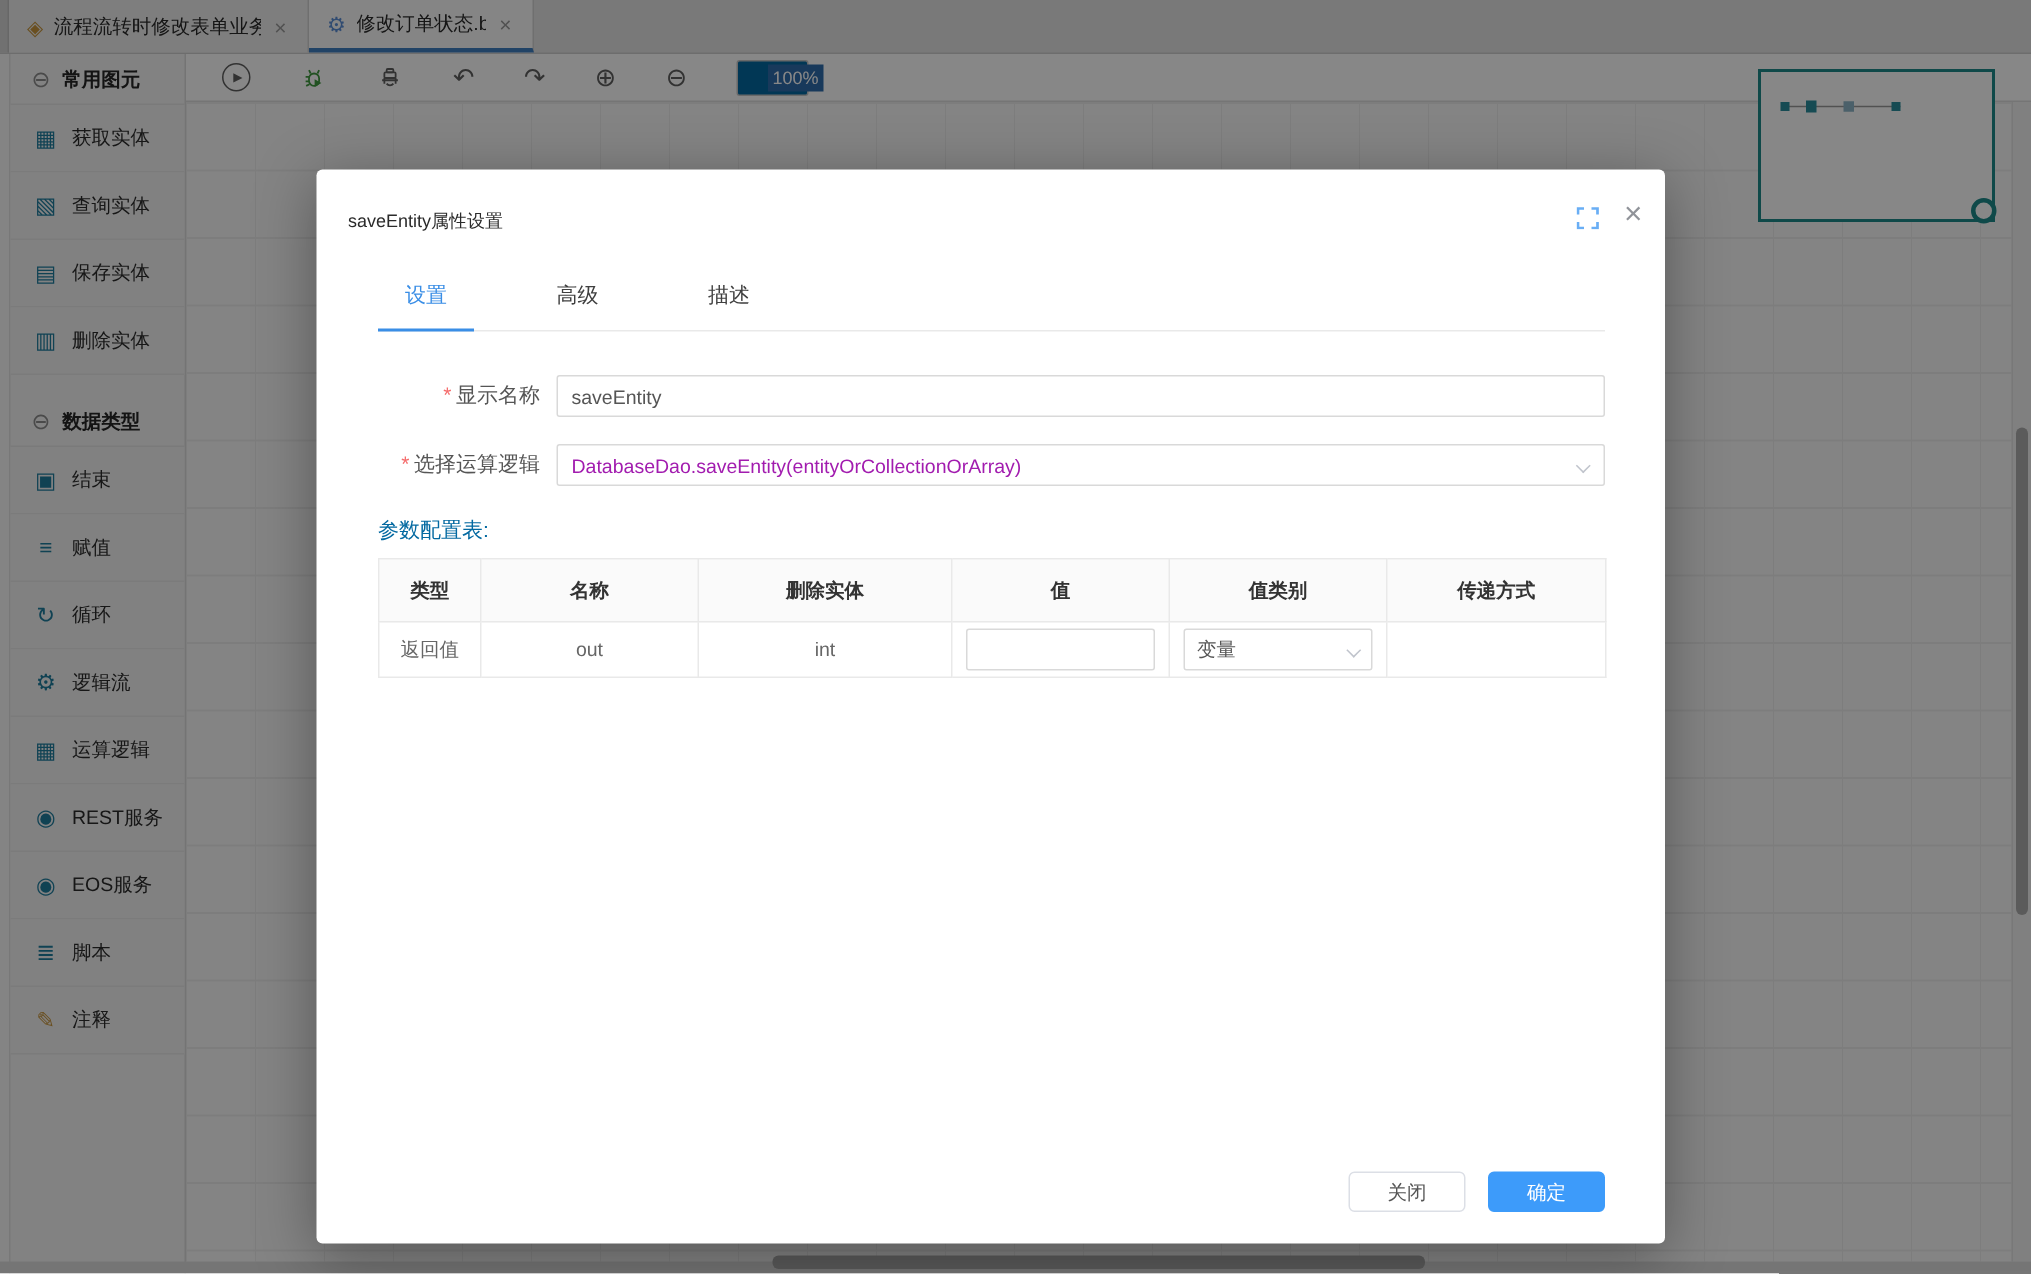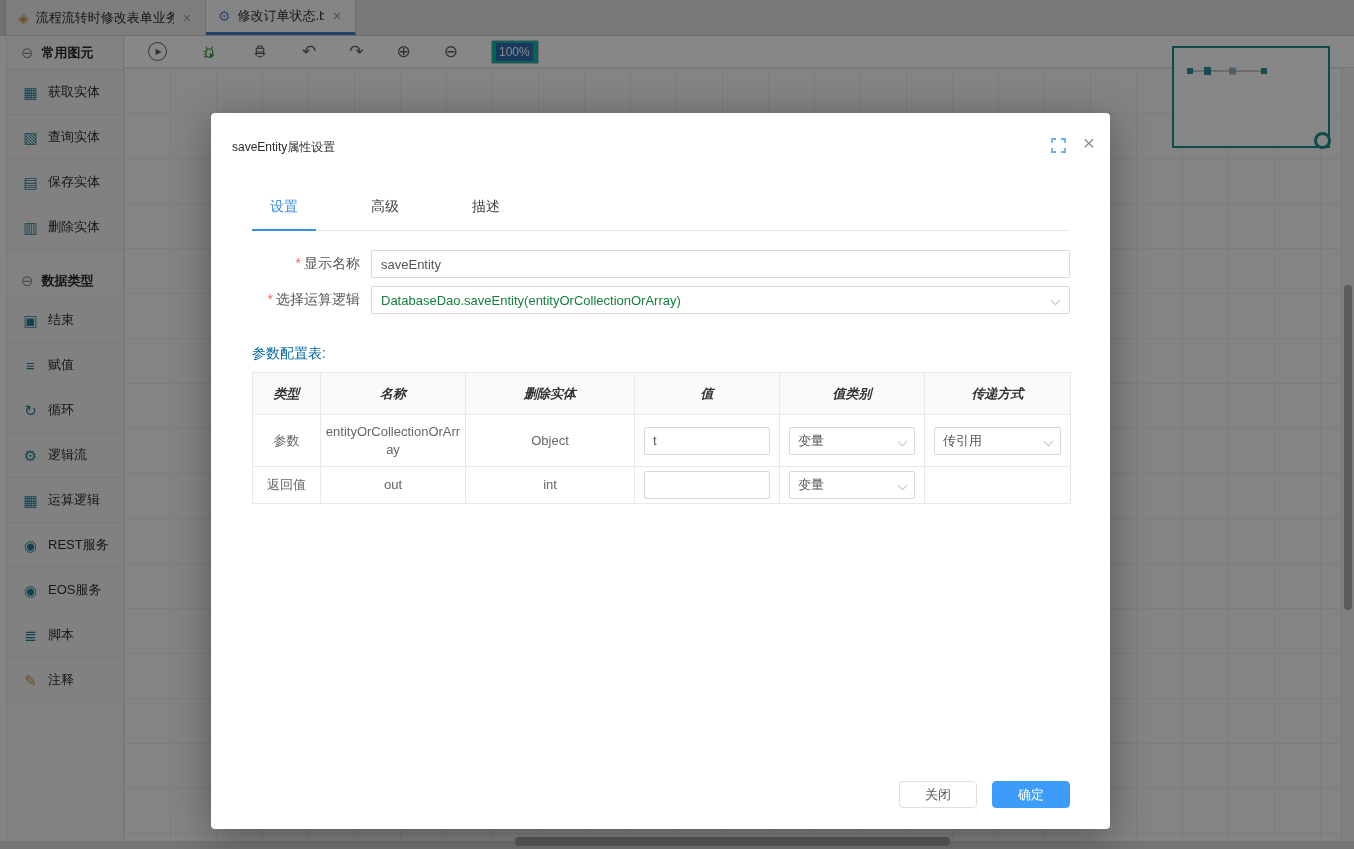--- a/index.html
+++ b/index.html
@@ -27,21 +27,21 @@
   .side-item .s-icon { font-size:15px; line-height:1; color:#1f7d9e; width:17px; text-align:center; }
   .side-item .s-icon.gold { color:#c8963e; }
   .side-item .s-label { color:#2d2d2d; }
   .side-gap { height:14px; }
 
   
   .canvas { position:relative; flex:1; background:#fafafa; }
   .toolbar { position:absolute; left:0; top:0; right:0; height:32px; background:#fff; border-bottom:1px solid #ddd; display:flex; align-items:center; gap:33px; padding-left:24px; z-index:1; }
   .tb-icon { color:#5f5f5f; font-size:17px; line-height:1; cursor:pointer; display:flex; align-items:center; justify-content:center; }
   .play-circle { width:19px; height:19px; border:1.4px solid #5f5f5f; border-radius:50%; font-size:8px; padding-left:2px; }
-  .zoom-box { width:48px; height:24px; border:1px solid #c6c6c6; border-radius:2px; background:#14b8a6; display:flex; align-items:center; padding-left:4px; font-size:12px; cursor:text; }
+  .zoom-box { width:48px; height:24px; border:1px solid #c6c6c6; border-radius:2px; background:#0369a1; display:flex; align-items:center; padding-left:20px; font-size:12px; cursor:text; }
   .zoom-box .sel { background:#2f6dad; color:#fff; padding:2px 3px; }
   .grid { position:absolute; left:0; top:32px; right:13px; bottom:8px;
           background-image:linear-gradient(#ededed 1px, transparent 1px), linear-gradient(90deg,#ededed 1px, transparent 1px);
           background-size:46px 45px; }
 
   
   .minimap { position:absolute; top:10px; right:24px; width:158px; height:102px; background:#fff; border:2px solid #1d8a8a; z-index:3; }
   .minimap .sketch { position:absolute; left:11px; top:16px; }
   .minimap .mm-handle { position:absolute; right:-3px; bottom:-3px; width:17px; height:17px; border:3px solid #1d8a8a; border-radius:50%; background:#fff; }
 
@@ -51,35 +51,35 @@
   .bottom-bar { position:absolute; left:0; right:0; bottom:0; height:8px; background:#dedede; z-index:2; }
   .hthumb { position:absolute; left:391px; bottom:3px; width:435px; height:9px; background:#adadad; border-radius:4px; z-index:3; }
 
   
   .overlay { position:absolute; inset:0; background:rgba(0,0,0,0.47); z-index:10; }
   .modal { position:absolute; left:211px; top:113px; width:899px; height:716px; background:#fff; border-radius:4px; box-shadow:0 8px 40px rgba(0,0,0,.35); z-index:20; }
   .modal-title { position:absolute; left:21px; top:26px; font-size:12px; color:#2b2b2b; }
   .modal-expand { position:absolute; right:44px; top:25px; cursor:pointer; }
   .modal-close { position:absolute; right:15px; top:19px; font-size:21px; color:#909399; cursor:pointer; line-height:1; }
 
-  .modal-tabs { position:absolute; left:41px; right:40px; top:85px; border-bottom:1px solid #e9e9e9; display:flex; }
+  .modal-tabs { position:absolute; left:41px; right:40px; top:75px; border-bottom:1px solid #e9e9e9; display:flex; }
   .m-tab { padding:0 18px 13px; margin-right:37px; font-size:14px; color:#404040; cursor:pointer; }
   .m-tab.active { color:#3a8ee6; border-bottom:2px solid #3a8ee6; margin-bottom:-1px; }
 
   .form { position:absolute; left:41px; right:40px; top:137px; }
-  .form-row { display:flex; align-items:center; margin-bottom:8px; }
+  .form-row { display:flex; align-items:center; margin-bottom:18px; }
   .form-label { flex:0 0 108px; text-align:right; margin-right:11px; color:#555; font-size:14px; white-space:nowrap; }
   .req { color:#f56c6c; margin-right:3px; }
   .form-input { flex:1; height:28px; border:1px solid #d9d9d9; border-radius:2px; padding:12px 9px; font-size:13px; color:#555; font-family:inherit; }
-  .form-select { flex:1; height:28px; border:1px solid #d9d9d9; border-radius:2px; padding:0 24px 0 9px; font-size:13px; color:#15803d; display:flex; align-items:center; position:relative; cursor:pointer; }
+  .form-select { flex:1; height:28px; border:1px solid #d9d9d9; border-radius:2px; padding:0 24px 0 9px; font-size:13px; color:#a21caf; display:flex; align-items:center; position:relative; cursor:pointer; }
   .chev { position:absolute; right:10px; top:10px; width:7px; height:7px; border-right:1.5px solid #c0c4cc; border-bottom:1.5px solid #c0c4cc; transform:rotate(45deg); }
 
   .caption { position:absolute; left:41px; top:232px; font-size:14px; color:#0369a1; }
   .param-table { position:absolute; left:41px; top:259px; width:818px; border-collapse:collapse; table-layout:fixed; }
-  .param-table th { height:42px; background:#fafafa; border:1px solid #e9e9e9; font-size:13px; color:#333; font-weight:bold;font-style:italic; }
+  .param-table th { height:42px; background:#fafafa; border:1px solid #e9e9e9; font-size:13px; color:#333; font-weight:bold; }
   .param-table td { border:1px solid #e9e9e9; text-align:center; font-size:13px; color:#666; padding:4px 2px; word-break:break-all; line-height:1.35; }
   .param-table tr.r1 td { height:52px; }
   .param-table tr.r2 td { height:37px; }
   .cell-input { width:calc(100% - 14px); height:28px; border:1px solid #d9d9d9; border-radius:2px; padding:0 8px; font-size:13px; color:#555; font-family:inherit; display:block; margin:0 auto; }
   .cell-select { width:calc(100% - 14px); height:28px; border:1px solid #d9d9d9; border-radius:2px; margin:0 auto; display:flex; align-items:center; padding:0 20px 0 8px; position:relative; color:#555; cursor:pointer; text-align:left; }
   .cell-select .chev { right:8px; }
 
   .modal-footer { position:absolute; right:40px; bottom:21px; display:flex; gap:15px; }
   .btn { min-width:55px; height:27px; border-radius:4px; font-size:13px; display:flex; align-items:center; justify-content:center; padding:0 25px; cursor:pointer; font-family:inherit; }
   .btn-plain { background:#fff; border:1px solid #dcdfe6; color:#555; }
@@ -265,40 +265,20 @@
       <tr>
         <th>类型</th>
         <th>名称</th>
         <th>删除实体</th>
         <th>值</th>
         <th>值类别</th>
         <th>传递方式</th>
       </tr>
     </thead>
     <tbody>
-      <tr class="r1">
-        <td>参数</td>
-        <td>entityOrCollectionOrArray</td>
-        <td>Object</td>
-        <td>
-          <input class="cell-input" type="text" value="t" style="">
-        </td>
-        <td>
-          <div class="cell-select">
-            <span>变量</span>
-            <span class="chev"></span>
-          </div>
-        </td>
-        <td>
-          <div class="cell-select">
-            <span>传引用</span>
-            <span class="chev"></span>
-          </div>
-        </td>
-      </tr>
       <tr class="r2">
         <td>返回值</td>
         <td>out</td>
         <td>int</td>
         <td>
           <input class="cell-input" type="text" value="" style="">
         </td>
         <td>
           <div class="cell-select">
             <span>变量</span>

